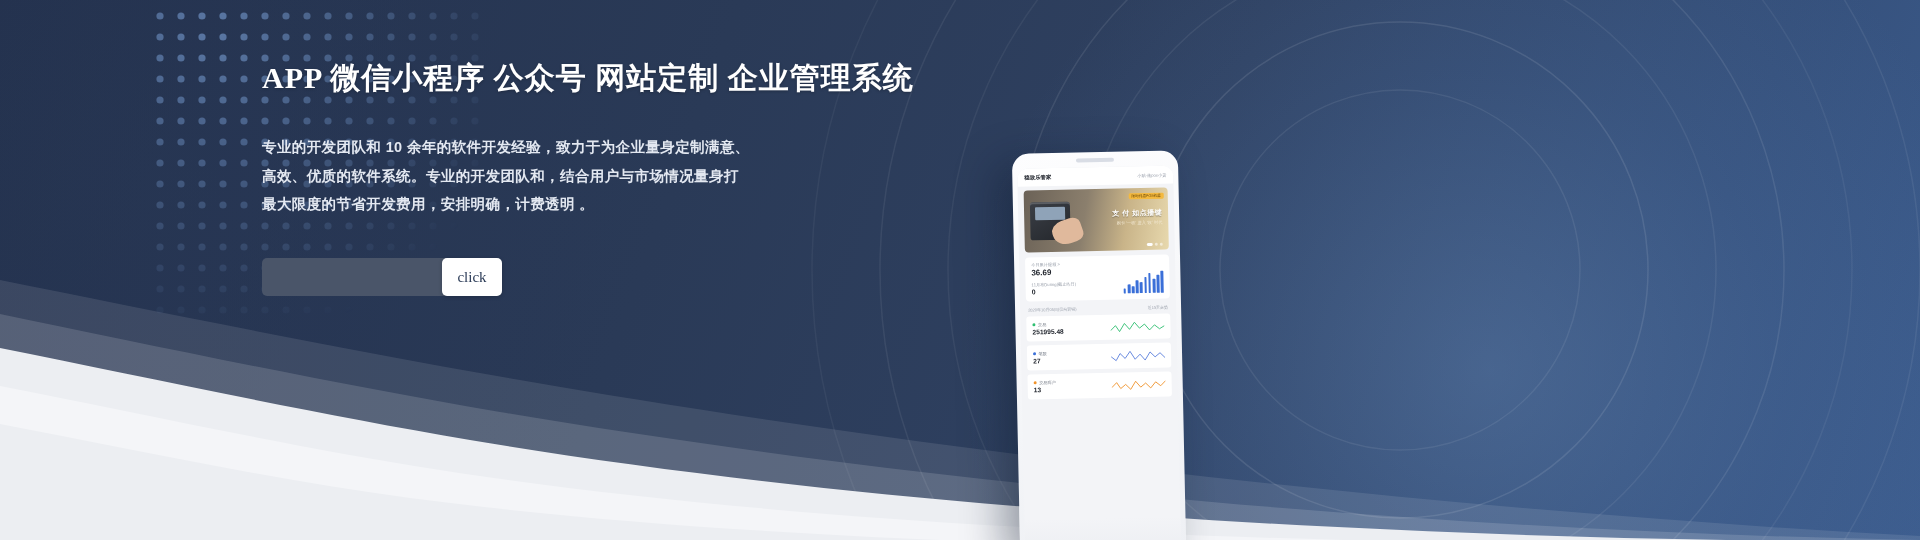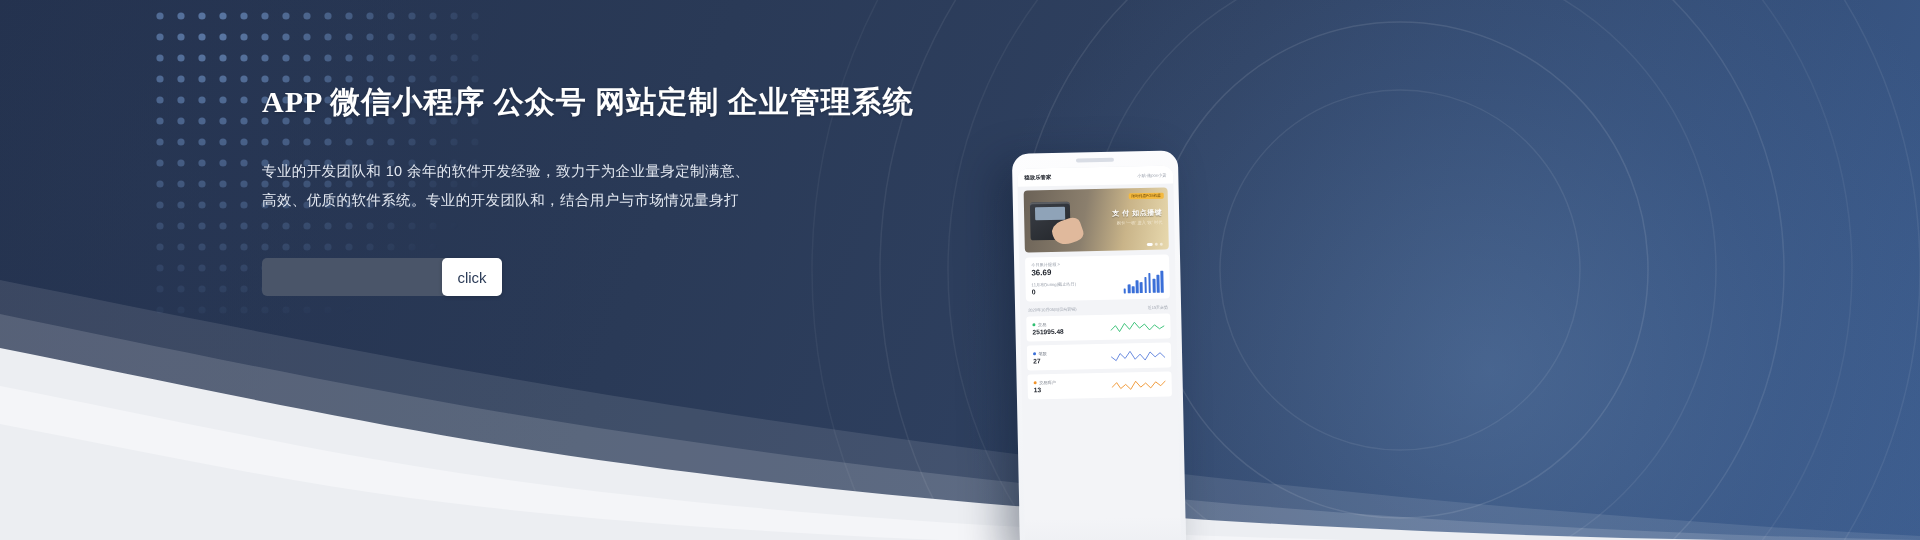--- a/index.html
+++ b/index.html
@@ -35,37 +35,38 @@
   #rings{ position:absolute; right:-70px; top:-320px; width:1180px; height:1180px; }
   #rings circle{ fill:none; stroke:#ffffff; }
 
   
   #dots{ position:absolute; left:155px; top:-10px; width:330px; height:330px; }
 
   
   #waves{ position:absolute; left:0; bottom:0; width:1920px; height:300px; }
 
   
-  #copy{ position:absolute; left:262px; top:58px; width:740px;margin-top:24px; }
+  #copy{ position:absolute; left:262px; top:58px; width:740px; }
   #headline{
     font-family:"Liberation Serif","DejaVu Serif",serif;
     font-weight:700;
     font-size:30px;
     letter-spacing:1px;
     color:#ffffff;
     white-space:nowrap;
     text-shadow:0 1px 3px rgba(0,0,0,.25);
   }
   #paragraph{
     margin-top:34px;
     color:#e3e8f1;
     font-size:14.5px;
     line-height:28.5px;
     letter-spacing:.4px;
     max-width:500px;
+    font-weight:bold;
   }
   #paragraph p{ white-space:nowrap; }
 
   
   #cta{
     position:absolute; left:262px; top:258px;
     width:198px; height:38px;
     background:#4a5569;
     border-radius:5px;
     display:flex; align-items:center;
@@ -76,21 +77,21 @@
     color:#ffffff; font-size:13px; padding:0 12px;
     font-family:"Liberation Sans",sans-serif;
   }
   #cta-input::placeholder{ color:#9ba4b4; }
   #cta-button{
     position:absolute; right:-42px; top:0;
     width:60px; height:38px;
     background:#ffffff;
     border:0; border-radius:5px;
     color:#2b3b57; font-size:15px;
-    font-family:Liberation Sans, sans-serif;
+    font-family:Liberation Serif, serif;
     cursor:pointer;
     box-shadow:0 1px 4px rgba(0,0,0,.18);
   }
 
   
   #phone{
     position:absolute; left:1016px; top:152px;
     width:166px; height:400px;
     transform:rotate(-1.2deg);
   }
@@ -239,20 +240,21 @@
     <path d="M0,300 L1920,300 L1920,302 C1330,300 840,262 470,200 C300,171 140,136 0,108 Z" fill="#eceef2"></path>
     <path d="M0,300 L1920,300 L1920,304 C1300,310 800,286 440,230 C280,205 135,172 0,146 Z" fill="#f4f5f8"></path>
     <path d="M0,300 L1920,300 L1920,308 C1260,318 760,304 410,258 C262,238 128,208 0,184 Z" fill="#eceef2"></path>
   </svg>
 
   <div id="copy">
     <div id="headline">APP 微信小程序 公众号 网站定制 企业管理系统</div>
     <div id="paragraph">
       <p>专业的开发团队和 10 余年的软件开发经验，致力于为企业量身定制满意、</p>
       <p>高效、优质的软件系统。专业的开发团队和，结合用户与市场情况量身打</p>
+      <p>最大限度的节省开发费用，安排明确，计费透明 。</p>
     </div>
   </div>
 
   <div id="cta">
     <input id="cta-input" type="text" placeholder="" style="">
     <button id="cta-button">click</button>
   </div>
 
   <div id="phone">
     <div id="phone-body">

